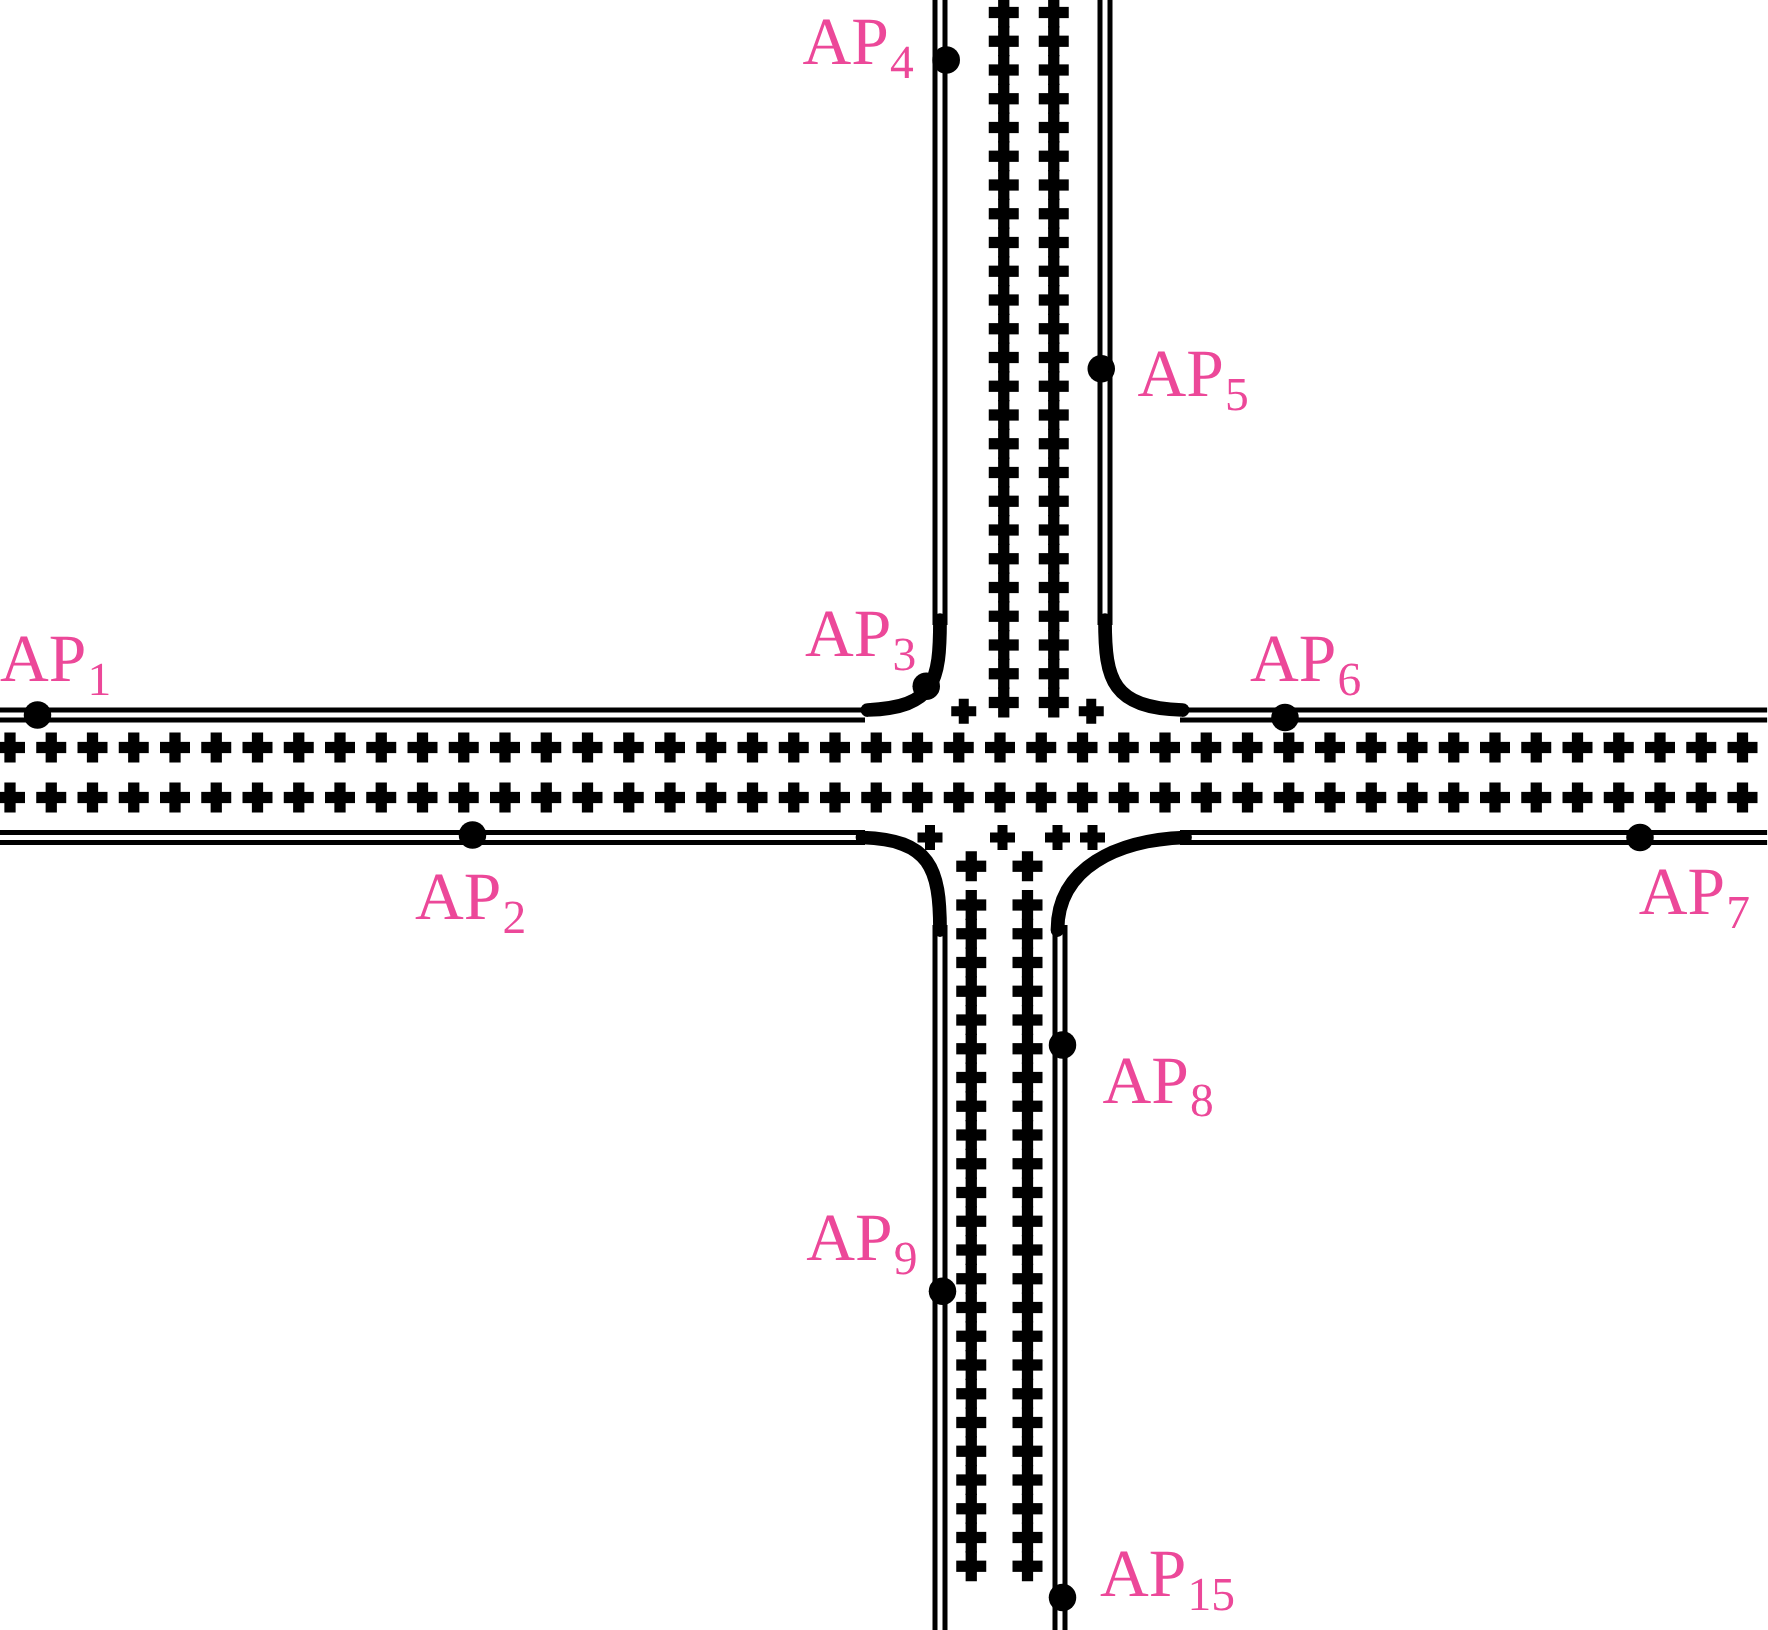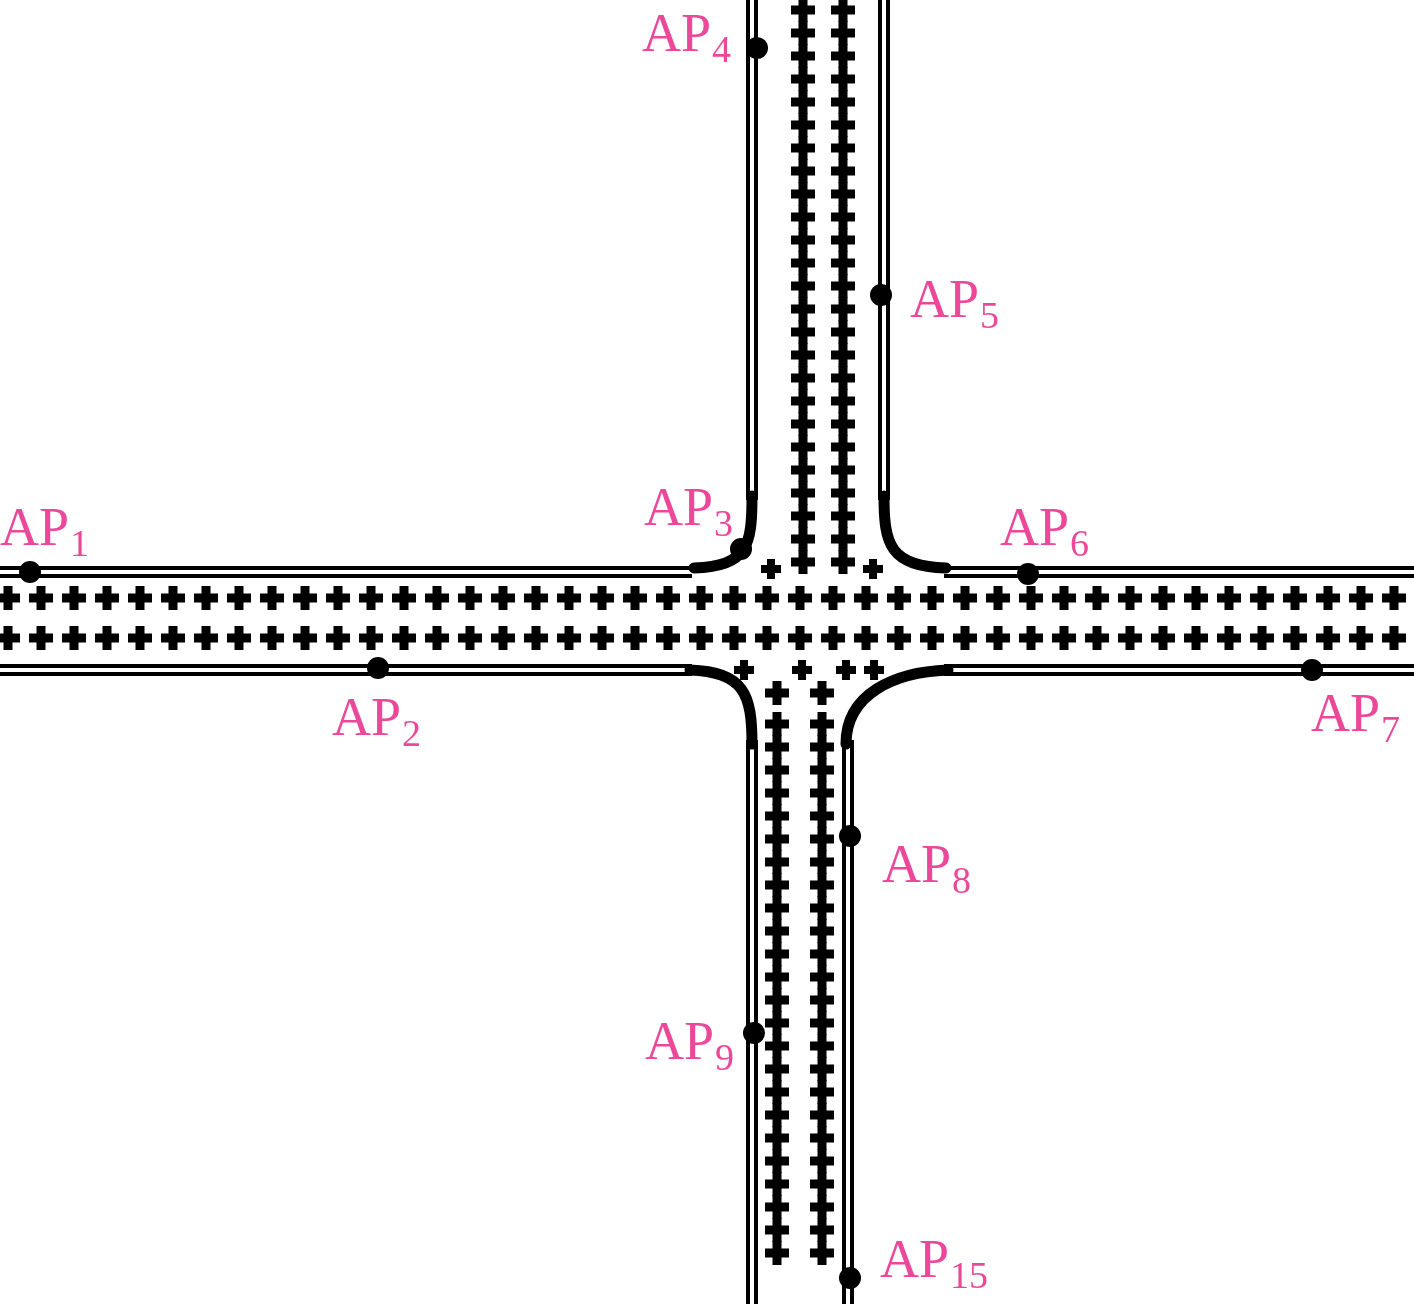--- a/index.html
+++ b/index.html
@@ -364,21 +364,21 @@
   </div>
 
   <div class="ap-label" style="left:1280px; top:686px;margin-left:31px;">
     <span>AP</span><span class="sub">7</span>
   </div>
 
   <div class="ap-label" style="left:882px; top:800px;margin-top:37px;">
     <span>AP</span><span class="sub">8</span>
   </div>
 
-  <div class="ap-label" style="left:645px; top:1014px;">
+  <div class="ap-label" style="left:645px; top:963px;">
     <span>AP</span><span class="sub">9</span>
   </div>
 
   <div class="ap-label" style="left:880px; top:1232px;">
     <span>AP</span><span class="sub">15</span>
   </div>
 
 </div>
 
 </body></html>

